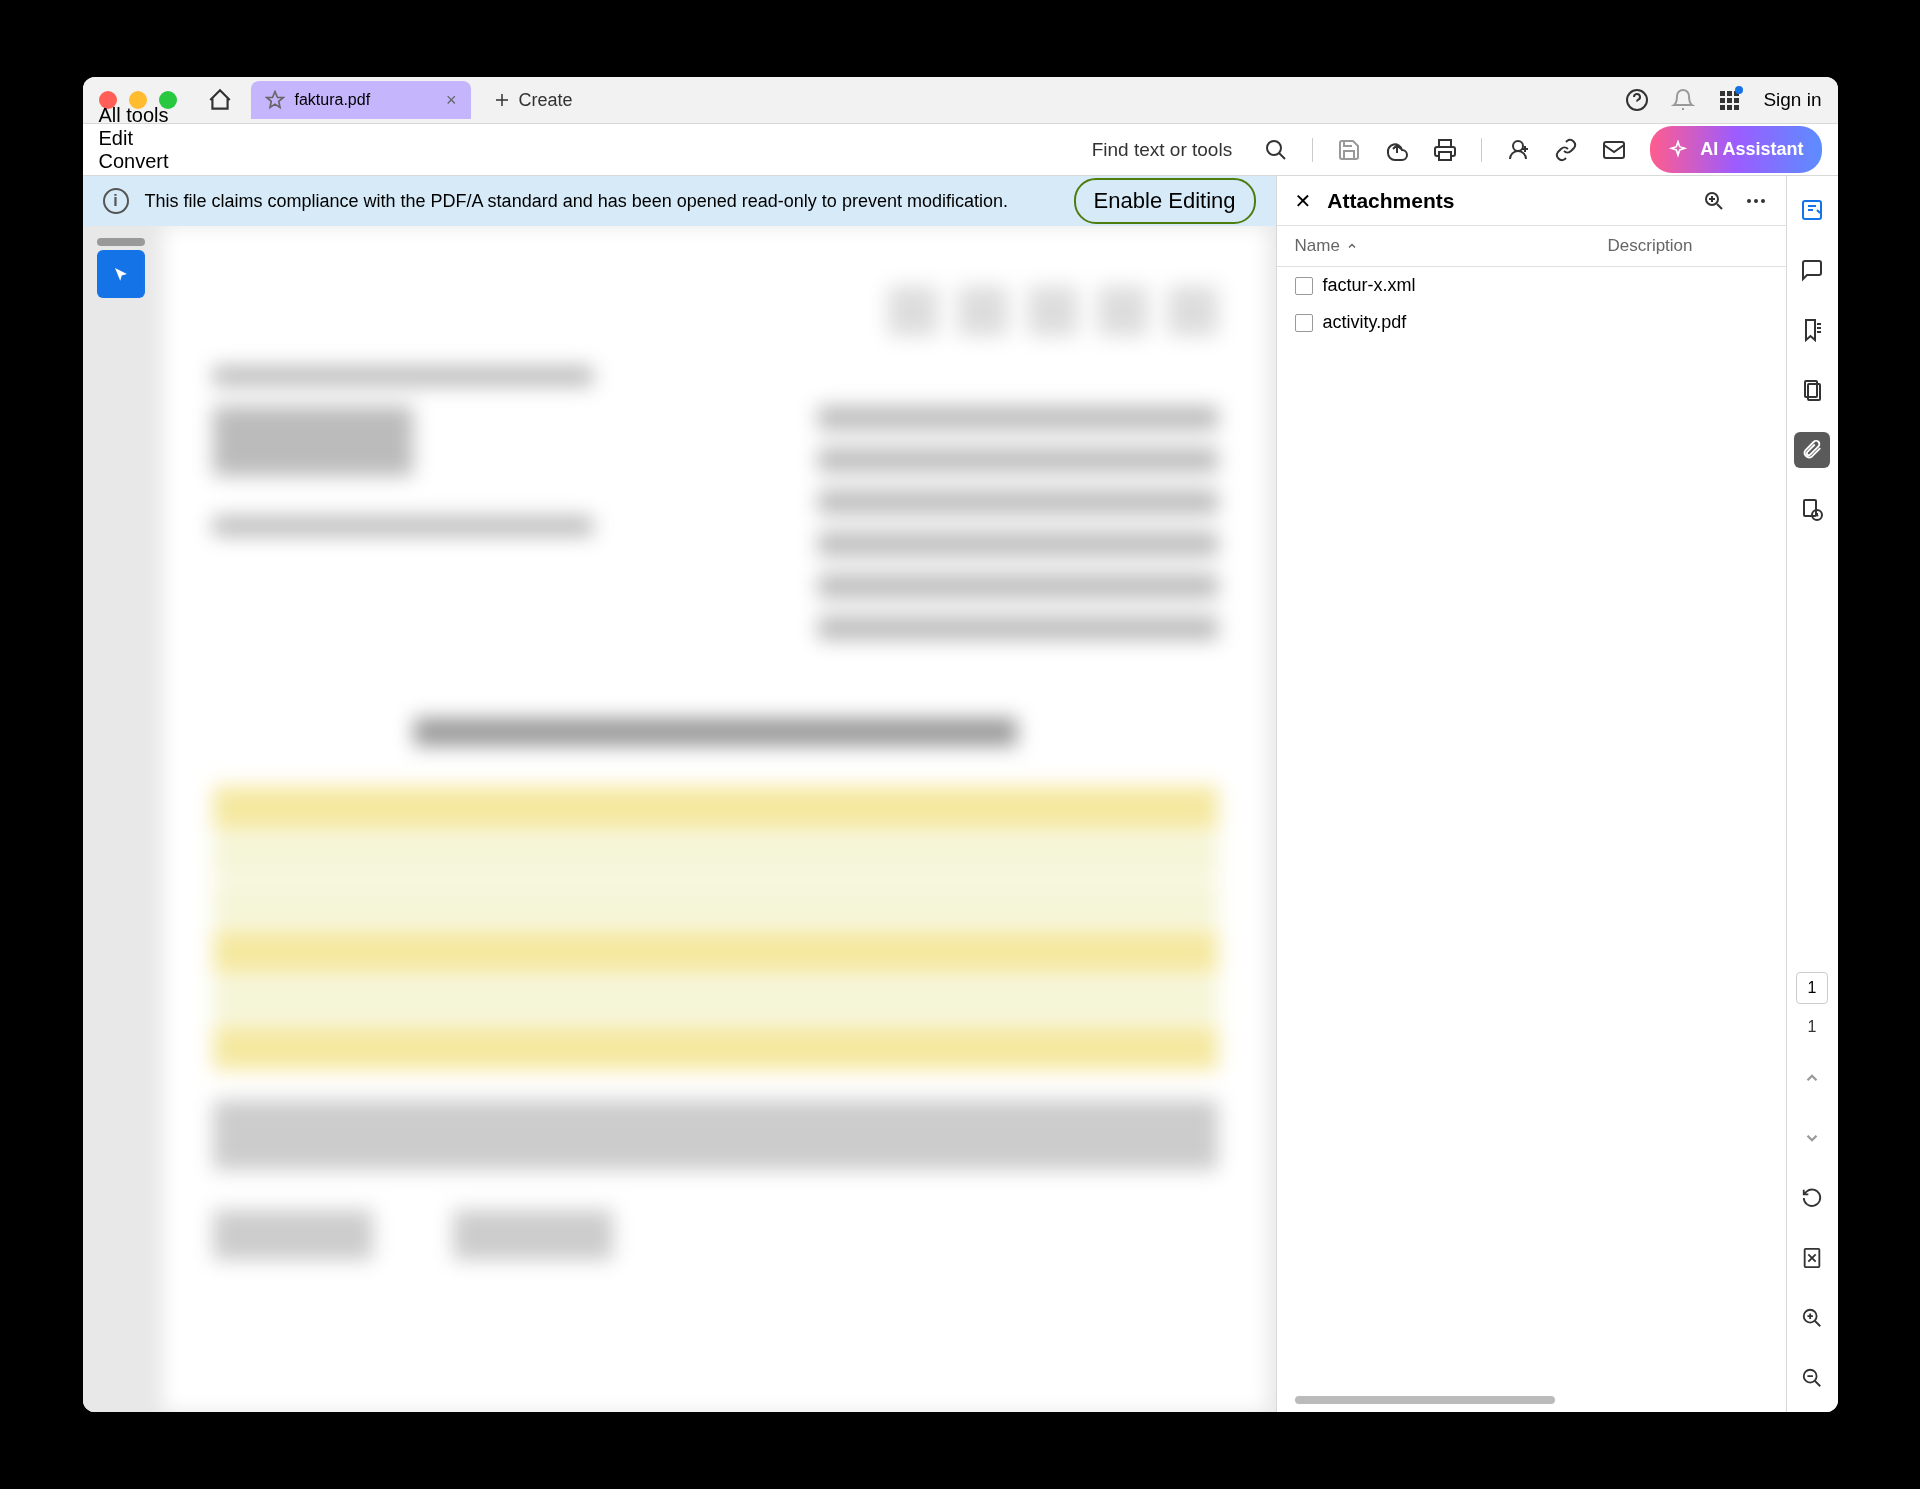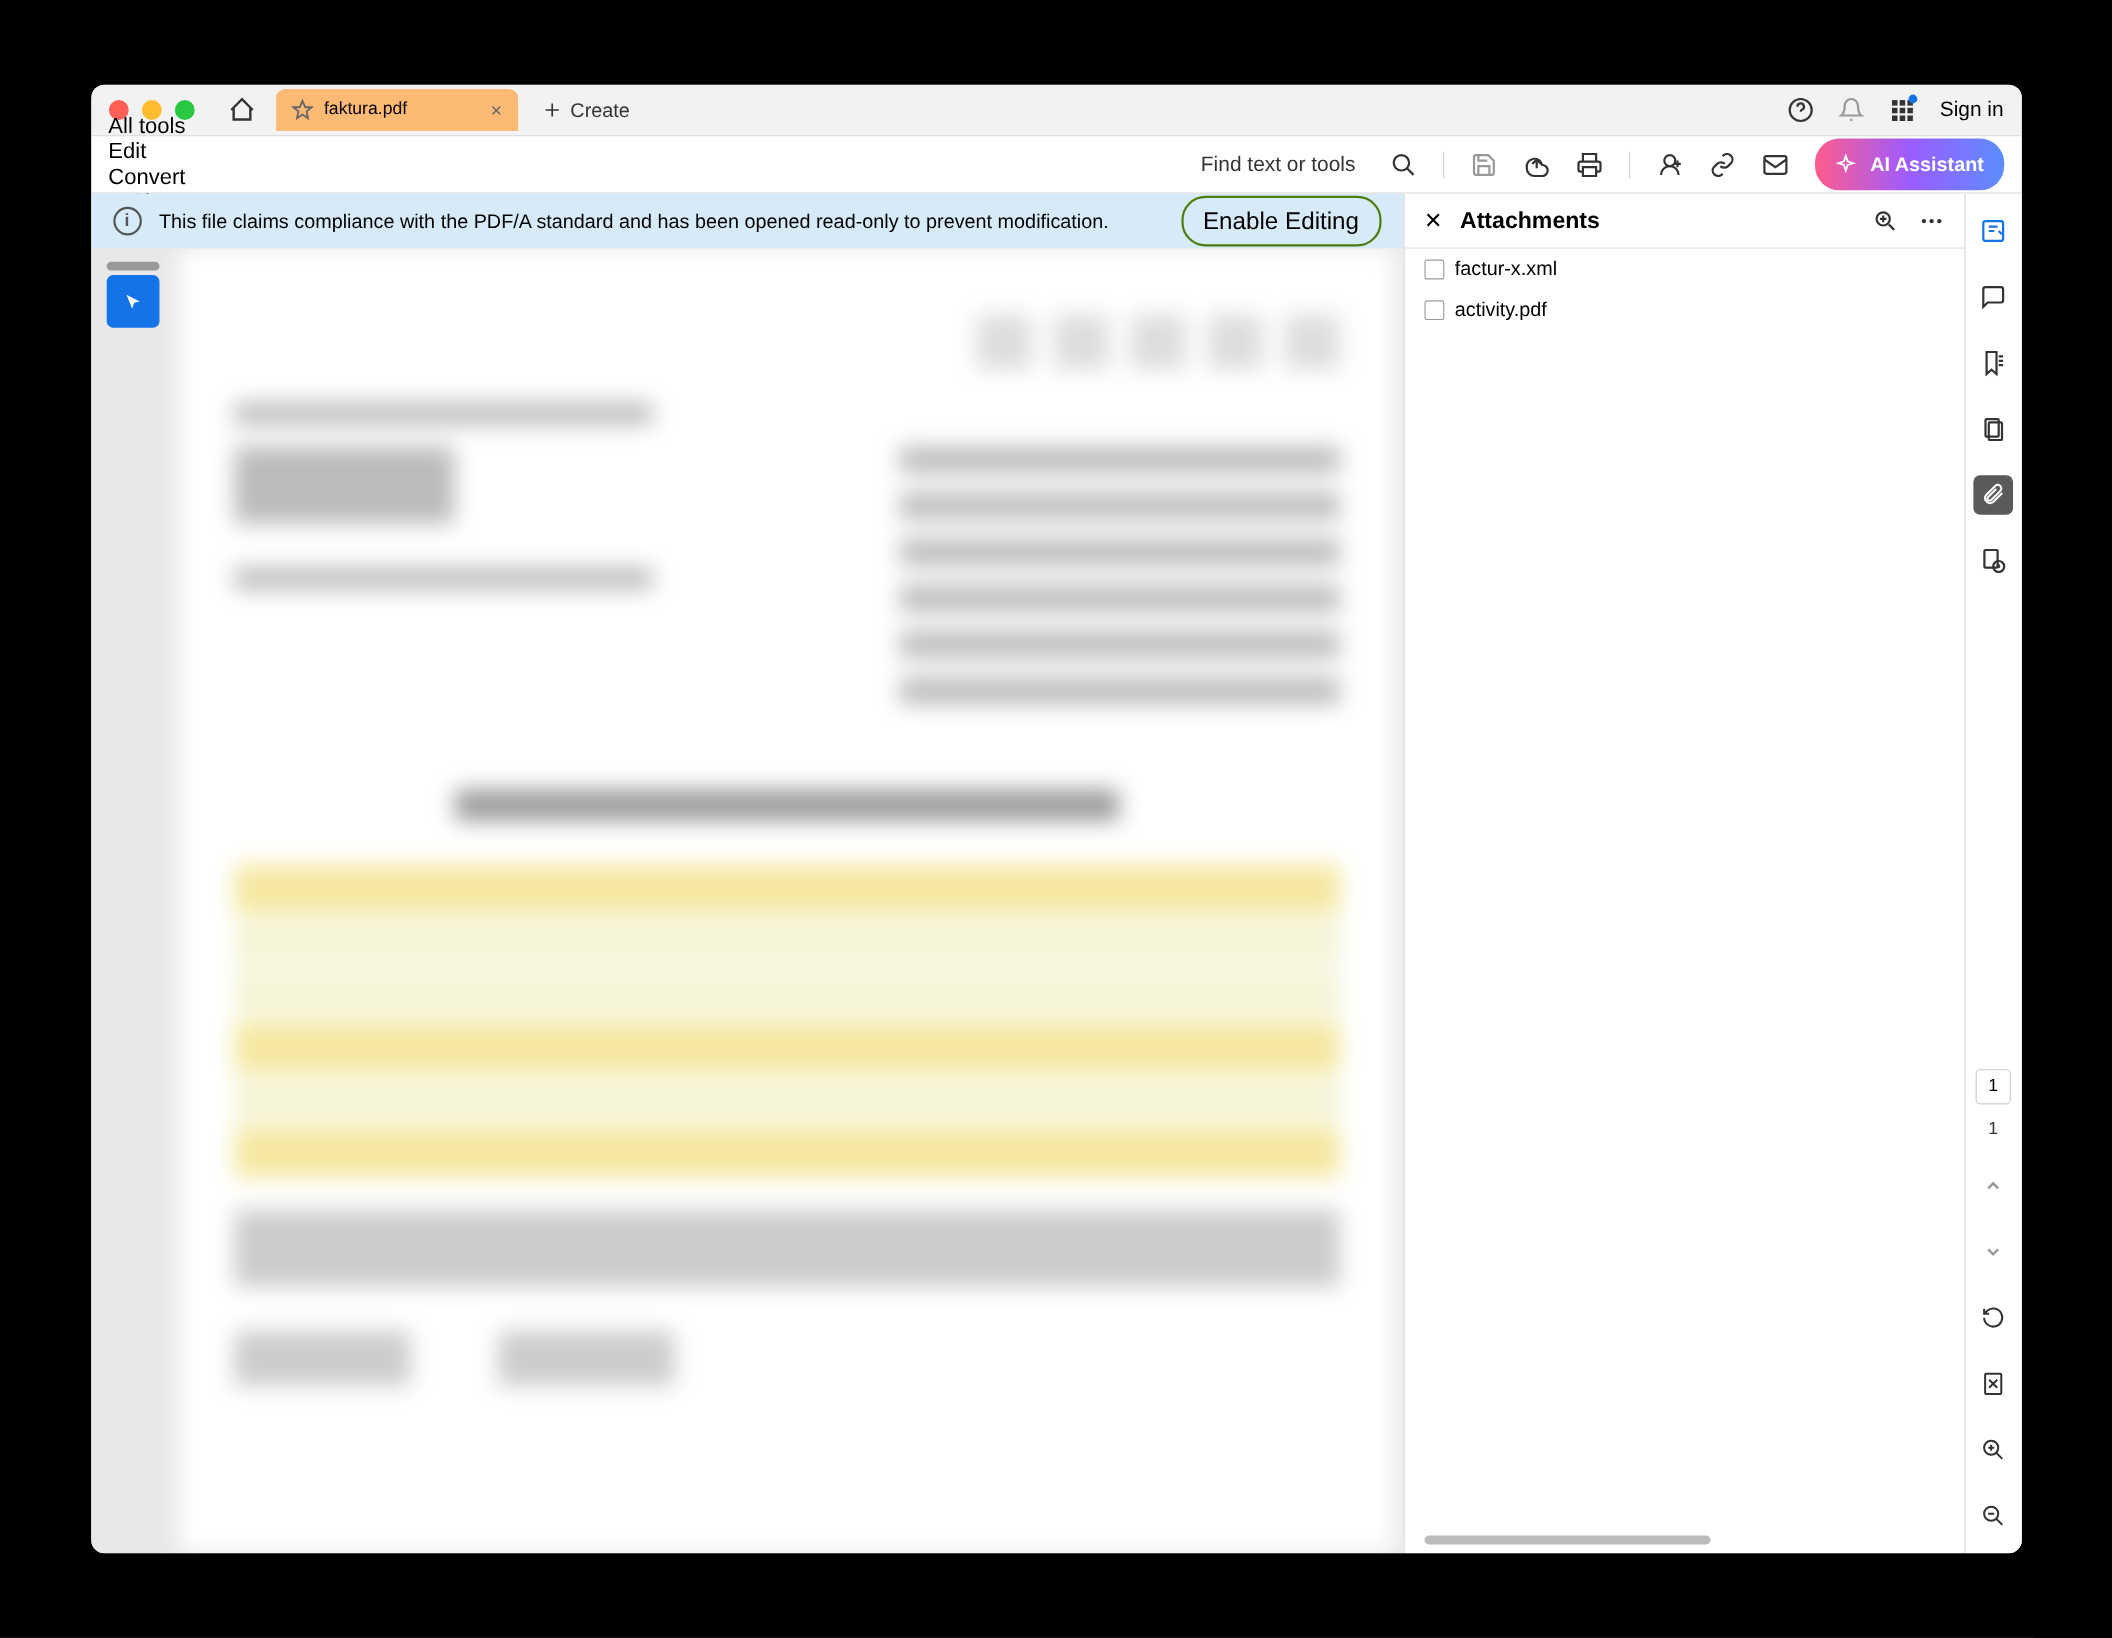--- a/index.html
+++ b/index.html
@@ -6,21 +6,21 @@
     body { background: #000; width: 1920px; height: 1489px; overflow: hidden; display: flex; align-items: center; justify-content: center; }
     .window { width: 1755px; height: 1335px; background: #f5f5f5; border-radius: 12px; overflow: hidden; display: flex; flex-direction: column; position: relative; }
     
     .titlebar { height: 47px; display: flex; align-items: center; background: #f2f2f2; border-bottom: 1px solid #d8d8d8; padding: 0 16px; }
     .traffic-lights { display: flex; gap: 12px; margin-right: 20px; }
     .light { width: 18px; height: 18px; border-radius: 50%; }
     .red { background: #ff5f57; }
     .yellow { background: #febc2e; }
     .green { background: #28c840; }
     .home-btn { padding: 6px 10px; cursor: pointer; }
-    .tab { display: flex; align-items: center; background: #fdba74; border-radius: 8px 8px 0 0; padding: 8px 14px; margin-left: 8px; gap: 10px; min-width: 220px; height: 38px; }
+    .tab { display: flex; align-items: center; background: #c4b5fd; border-radius: 8px 8px 0 0; padding: 8px 14px; margin-left: 8px; gap: 10px; min-width: 220px; height: 38px; }
     .tab-close { margin-left: auto; font-size: 18px; color: #666; cursor: pointer; }
     .create-btn { display: flex; align-items: center; gap: 8px; padding: 8px 14px; margin-left: 8px; cursor: pointer; color: #333; font-size: 18px; }
     .titlebar-right { margin-left: auto; display: flex; align-items: center; gap: 22px; }
     .signin { font-weight: 400; font-size: 19px; }
     .apps-badge { position: relative; }
     .apps-badge::after { content:''; position:absolute; top:-2px; right:-2px; width:8px; height:8px; background:#1473e6; border-radius:50%; }
     
     .toolbar { height: 52px; background: #fff; border-bottom: 1px solid #d8d8d8; display: flex; align-items: center; padding: 0 16px; }
     .tb-left { display: flex; font-size: 20px; flex-direction: column; }
     .tb-right { margin-left: auto; display: flex; align-items: center; gap: 24px; }
@@ -246,20 +246,29 @@
               <circle cx="10" cy="10" r="6"></circle>
               <path d="M20 20l-5-5M10 7v6M7 10h6"></path>
             </svg>
           <svg width="24" height="24" viewBox="0 0 24 24" fill="#333">
               <circle cx="5" cy="12" r="2"></circle>
               <circle cx="12" cy="12" r="2"></circle>
               <circle cx="19" cy="12" r="2"></circle>
             </svg>
         </div>
       </div>
+      <div class="panel-cols">
+        <div class="col-name">
+          <span>Name</span>
+          <svg width="12" height="12" viewBox="0 0 24 24" fill="none" stroke="#666" stroke-width="3">
+              <path d="M6 15l6-6 6 6"></path>
+            </svg>
+        </div>
+        <div class="col-desc">Description</div>
+      </div>
       <div class="attachment-row">
         <div class="file-icon"></div>
         <span>factur-x.xml</span>
       </div>
       <div class="attachment-row">
         <div class="file-icon"></div>
         <span>activity.pdf</span>
       </div>
       <div class="panel-scroll"></div>
     </div>

